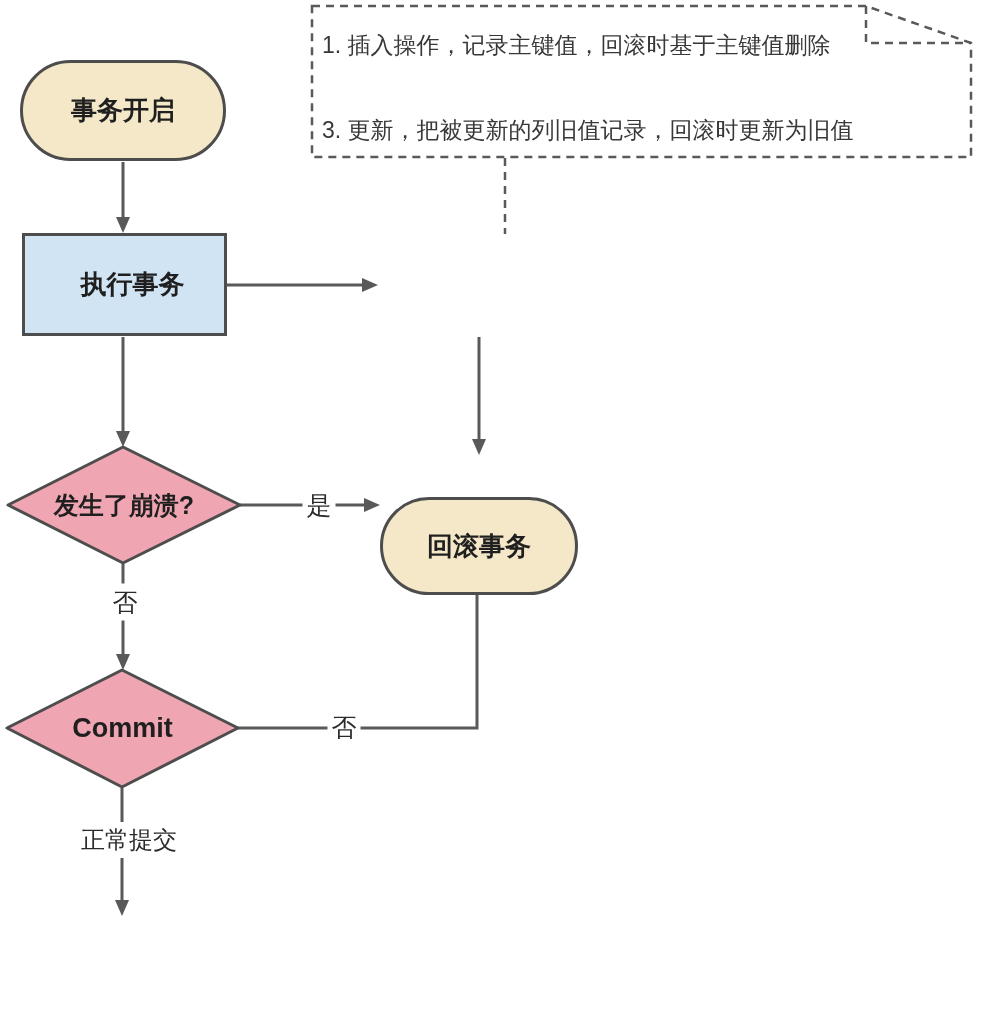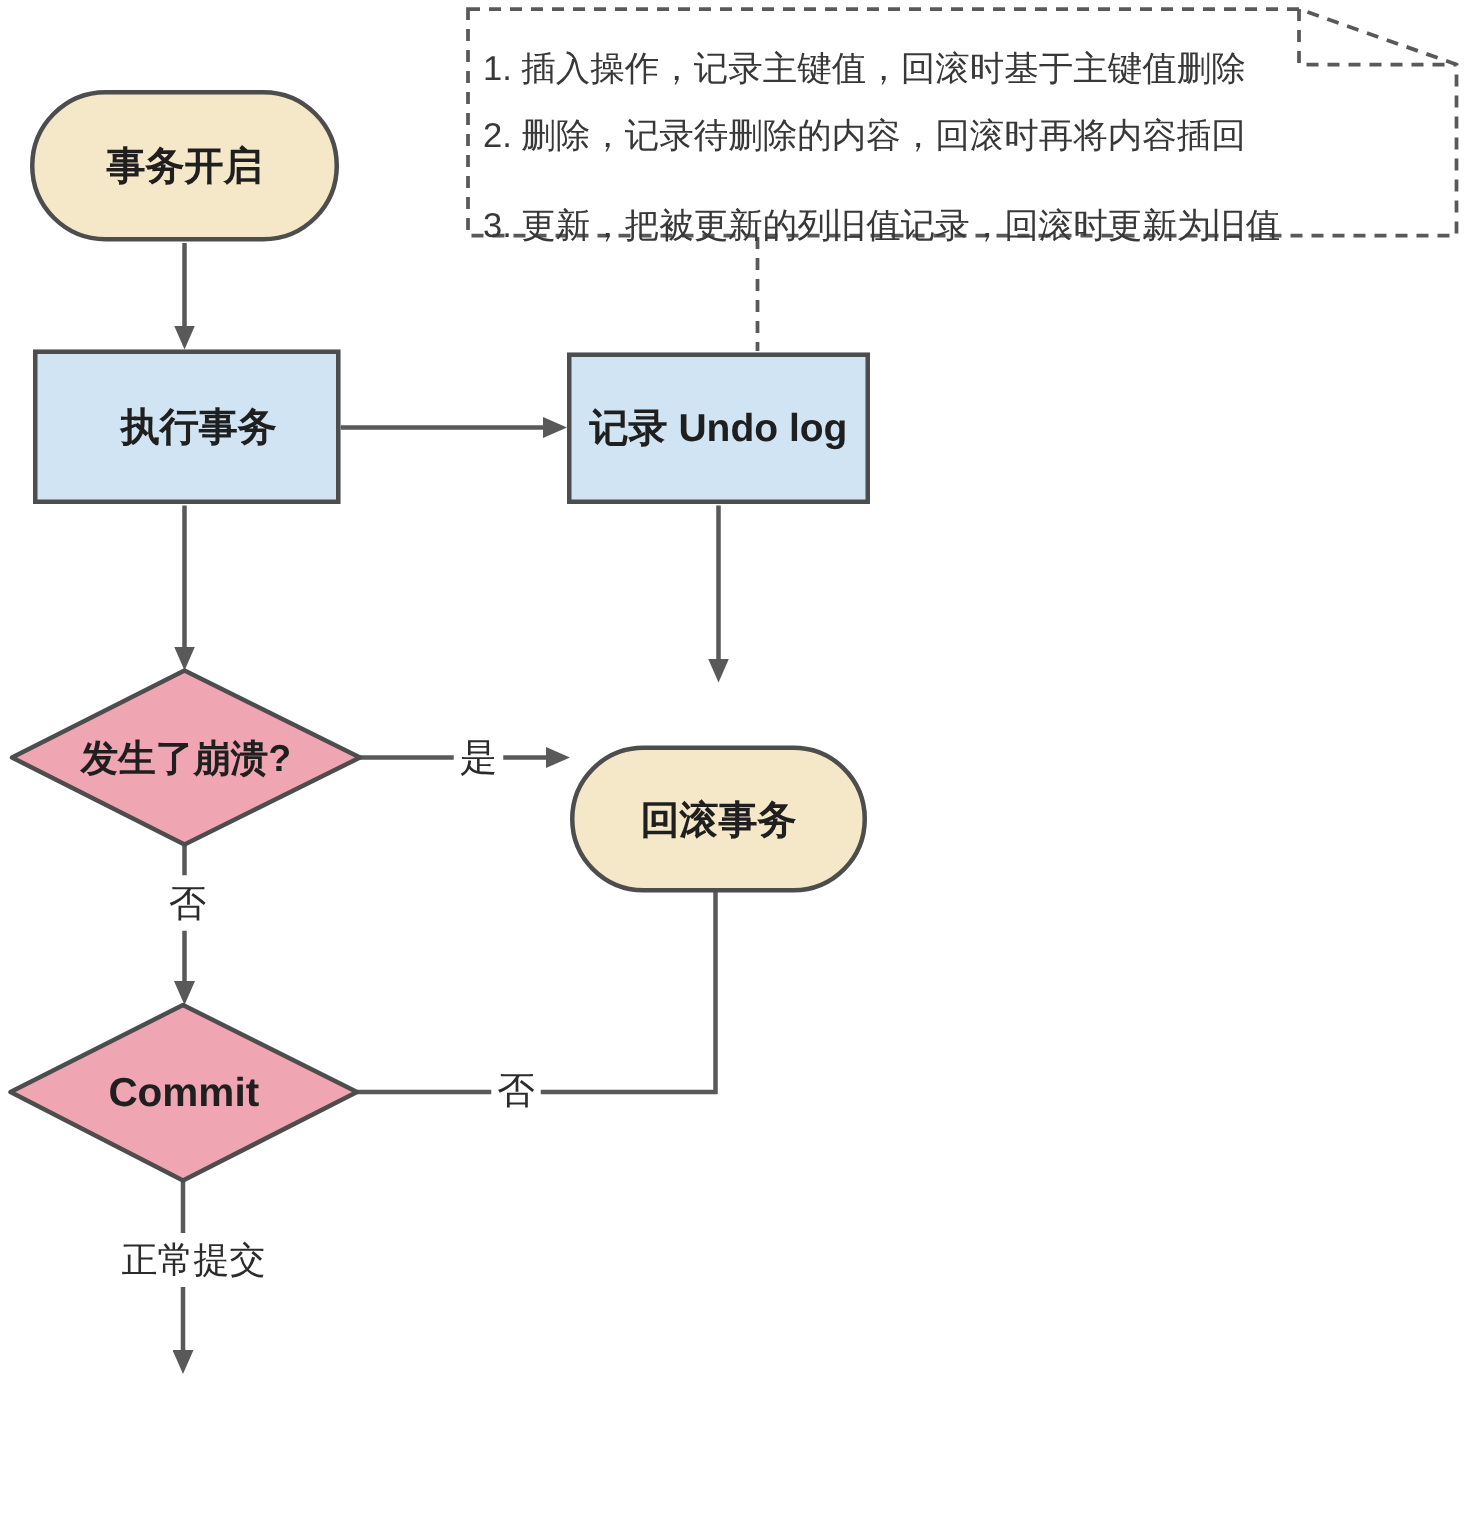--- a/index.html
+++ b/index.html
@@ -40,21 +40,21 @@
   .l-yes{left:319px;top:505px;}
   .l-no1{left:125px;top:602px;}
   .l-no2{left:344px;top:727px;}
   .l-normal{left:129px;top:840px;font-size:24px;}
 
   .note-text{position:absolute;left:322px;top:6px;width:640px;height:151px;color:var(--note-text);
         font-size:23px;line-height:23px;}
   .note-line{position:absolute;left:0;white-space:nowrap;}
   .nl-1{top:28px;}
   .nl-2{top:73px;}
-  .nl-3{top:113px;margin-top:20px;}
+  .nl-3{top:113px;}
 
   .watermark{position:absolute;right:8px;bottom:12px;text-align:right;color:var(--watermark-gray);
         font-size:20px;line-height:23px;}
 </style>
 </head>
 <body>
 
 <div class="canvas">
 
   <svg width="981" height="1026" viewBox="0 0 981 1026">
@@ -76,32 +76,28 @@
     <path class="edge" marker-end="url(#arrow)" d="M123,564 V655"></path>
     <path class="edge" marker-end="url(#arrow)" d="M238,728 H477 V568"></path>
     <path class="edge" marker-end="url(#arrow)" d="M122,788 V901"></path>
 
     <polygon class="diamond" points="8,505 123,447 240,505 123,563"></polygon>
     <polygon class="diamond" points="7,728 122,670 238,728 122,787"></polygon>
   </svg>
 
   <div class="note-text">
     <div class="note-line nl-1">1. 插入操作，记录主键值，回滚时基于主键值删除</div>
-    <div class="note-line nl-2">2. 删除，记录待删除的内容，回滚时再将内容插回</div>
     <div class="note-line nl-3">3. 更新，把被更新的列旧值记录，回滚时更新为旧值</div>
   </div>
 
   <div class="node stadium n-start">
     <span>事务开启</span>
   </div>
   <div class="node rect n-execute">
     <span>执行事务</span>
-  </div>
-  <div class="node rect n-undolog">
-    <span>记录 Undo log</span>
   </div>
   <div class="node stadium n-rollback">
     <span>回滚事务</span>
   </div>
 
   <div class="diamond-label d-commit">Commit</div>
   <div class="diamond-label d-crash">发生了崩溃?</div>
 
   <div class="edge-label l-yes">是</div>
   <div class="edge-label l-no1">否</div>

